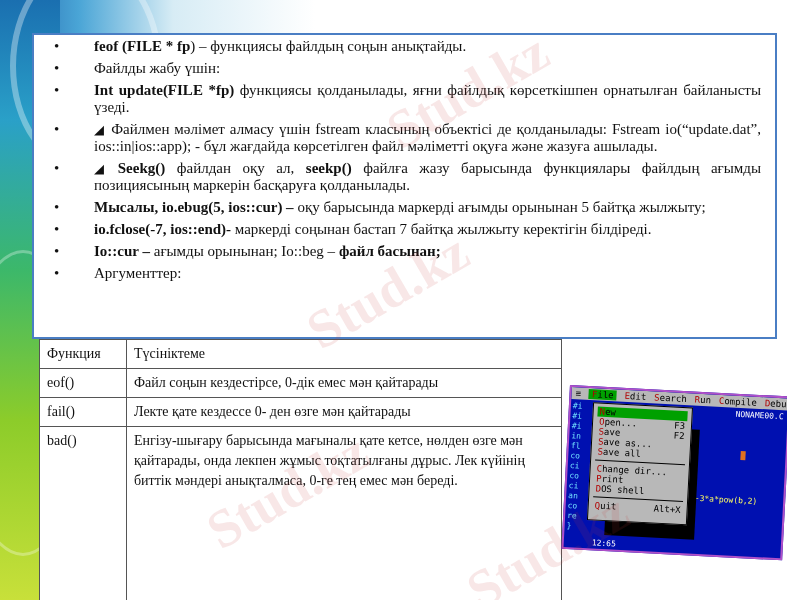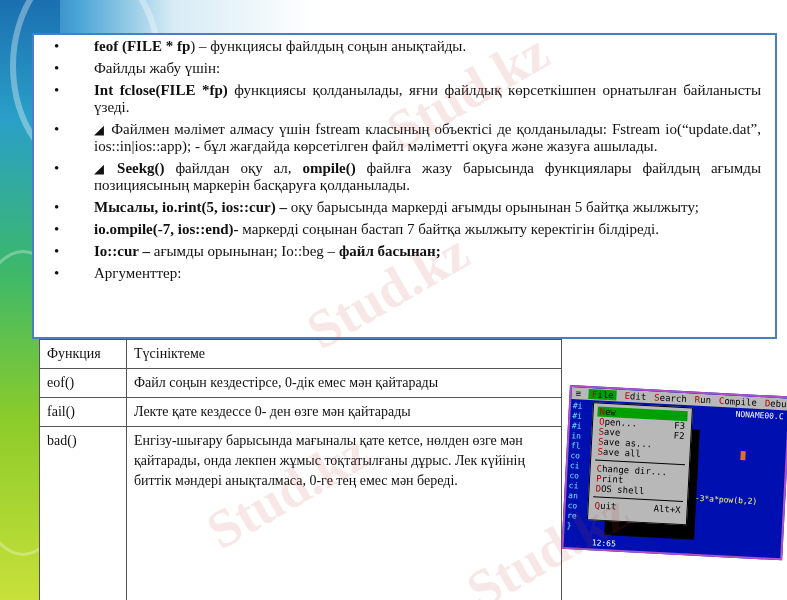--- a/index.html
+++ b/index.html
@@ -100,25 +100,25 @@
 </head>
 <body>
 
 <div class="bg-top"></div>
 <div class="bg-left"></div>
 
 <div class="text-box">
   <ul class="bullets" id="bullets">
       <li><b>feof (FILE * fp</b><span>) – функциясы файлдың соңын анықтайды.</span></li>
       <li><span>Файлды жабу үшін:</span></li>
-      <li><b>Int fclose(FILE *fp)</b><span> функциясы қолданылады, яғни файлдық көрсеткішпен орнатылған байланысты үзеді.</span></li>
+      <li><b>Int update(FILE *fp)</b><span> функциясы қолданылады, яғни файлдық көрсеткішпен орнатылған байланысты үзеді.</span></li>
       <li><span class="clap">◢</span><span>Файлмен мәлімет алмасу үшін fstream класының объектісі де қолданылады: Fstream io(“update.dat”, ios::in|ios::app); - бұл жағдайда көрсетілген файл мәліметті оқуға және жазуға ашылады.</span></li>
-      <li><span class="clap">◢</span><b>Seekg()</b><span> файлдан оқу ал, </span><b>ompile()</b><span> файлға жазу барысында функциялары файлдың ағымды позициясының маркерін басқаруға қолданылады.</span></li>
-      <li><b>Мысалы, io.rint(5, ios::cur) –</b><span> оқу барысында маркерді ағымды орынынан 5 байтқа жылжыту;</span></li>
-      <li><b>io.ompile(-7, ios::end)-</b><span> маркерді соңынан бастап 7 байтқа жылжыту керектігін білдіреді.</span></li>
+      <li><span class="clap">◢</span><b>Seekg()</b><span> файлдан оқу ал, </span><b>seekp()</b><span> файлға жазу барысында функциялары файлдың ағымды позициясының маркерін басқаруға қолданылады.</span></li>
+      <li><b>Мысалы, io.ebug(5, ios::cur) –</b><span> оқу барысында маркерді ағымды орынынан 5 байтқа жылжыту;</span></li>
+      <li><b>io.fclose(-7, ios::end)-</b><span> маркерді соңынан бастап 7 байтқа жылжыту керектігін білдіреді.</span></li>
       <li><b>Io::cur –</b><span> ағымды орынынан; Io::beg – </span><b>файл басынан;</b></li>
       <li><span>Аргументтер:</span></li>
     </ul>
 </div>
 
 <table class="func-table">
   <tbody>
       <tr>
     <td>Функция</td>
     <td>Түсініктеме</td>

